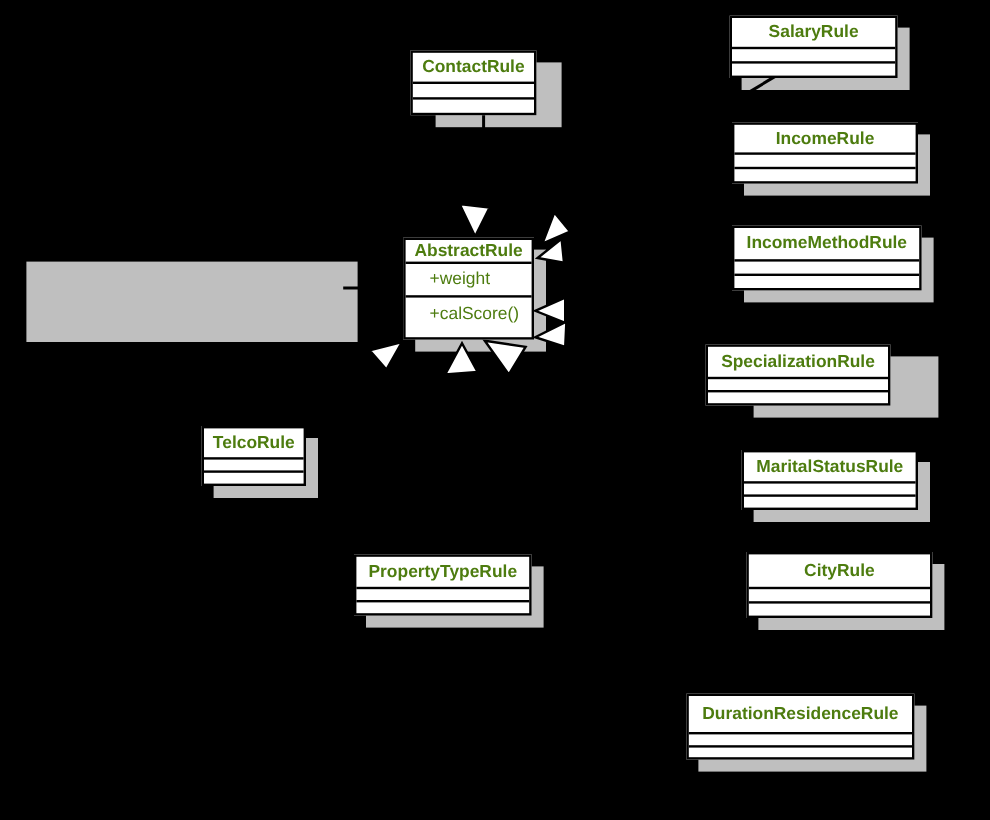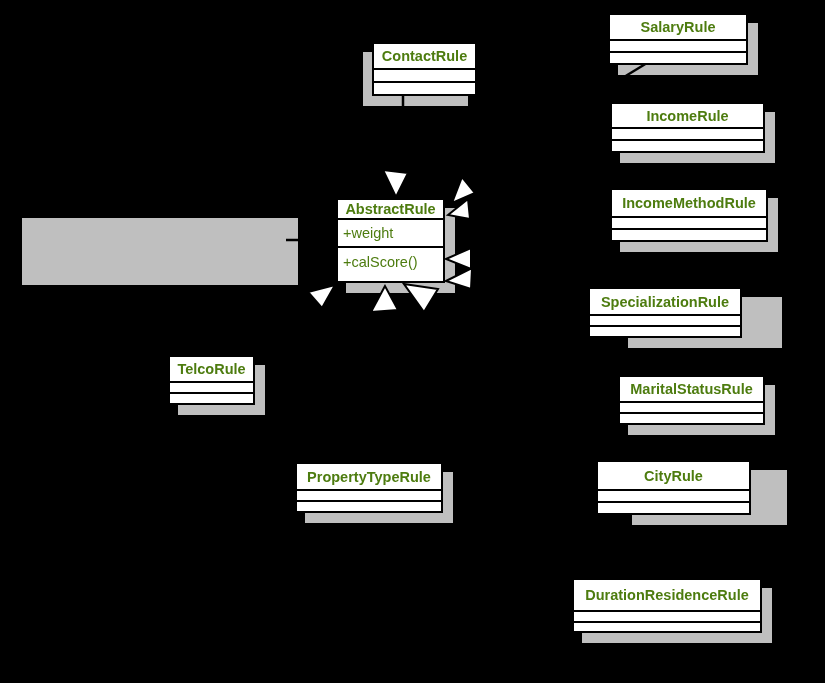--- a/index.html
+++ b/index.html
@@ -13,21 +13,21 @@
     box-sizing:border-box;display:flex;flex-direction:column;color:#4d7c0f;
   }
   .uml .title{
     font-weight:bold;font-size:14.5px;display:flex;align-items:center;justify-content:center;
     white-space:nowrap;overflow:hidden;letter-spacing:0;
   }
   .uml .comp{border-top:2px solid #000;box-sizing:border-box;}
   .uml .member{
     display:flex;align-items:center;font-size:14.5px;white-space:nowrap;overflow:hidden;
   }
-  .left-pad{padding-left:5px;justify-content:flex-start;}
+  .left-pad{padding-left:20px;justify-content:flex-start;}
   .center-pad{justify-content:center;padding:0 2px;}
 </style>
 </head>
 <body>
 
 <div id="canvas">
 
   <svg id="edges" width="825" height="683" viewBox="0 0 825 683">
 
     <g fill="#bfbfbf">
@@ -63,21 +63,21 @@
     </g>
   </svg>
 
 
   <div class="uml" style="left:336px;top:198px;width:109px;height:85px;">
     <div class="title" style="height:18px;">AbstractRule</div>
     <div class="comp member left-pad" style="height:28px;">+weight</div>
     <div class="comp member left-pad" style="height:30px;">+calScore()</div>
   </div>
 
-  <div class="uml" style="left:372px;top:42px;width:105px;height:54px;">
+  <div class="uml" style="left:342px;top:42px;width:105px;height:54px;">
     <div class="title" style="height:24px;">ContactRule</div>
     <div class="comp" style="height:13px;"></div>
     <div class="comp" style="height:13px;"></div>
   </div>
 
   <div class="uml" style="left:608px;top:13px;width:140px;height:52px;">
     <div class="title" style="height:24px;">SalaryRule</div>
     <div class="comp" style="height:12px;"></div>
     <div class="comp" style="height:12px;"></div>
   </div>
@@ -99,21 +99,21 @@
     <div class="comp" style="height:11px;"></div>
     <div class="comp" style="height:11px;"></div>
   </div>
 
   <div class="uml" style="left:618px;top:375px;width:147px;height:50px;">
     <div class="title" style="height:24px;">MaritalStatusRule</div>
     <div class="comp" style="height:11px;"></div>
     <div class="comp" style="height:11px;"></div>
   </div>
 
-  <div class="uml" style="left:596px;top:460px;width:155px;height:55px;justify-content:flex-end;">
+  <div class="uml" style="left:622px;top:460px;width:155px;height:55px;justify-content:flex-end;">
     <div class="title" style="height:27px;">CityRule</div>
     <div class="comp" style="height:12px;"></div>
     <div class="comp" style="height:12px;"></div>
   </div>
 
   <div class="uml" style="left:572px;top:578px;width:190px;height:55px;">
     <div class="title" style="height:36px;">DurationResidenceRule</div>
     <div class="comp" style="height:12px;"></div>
     <div class="comp" style="height:12px;"></div>
   </div>

